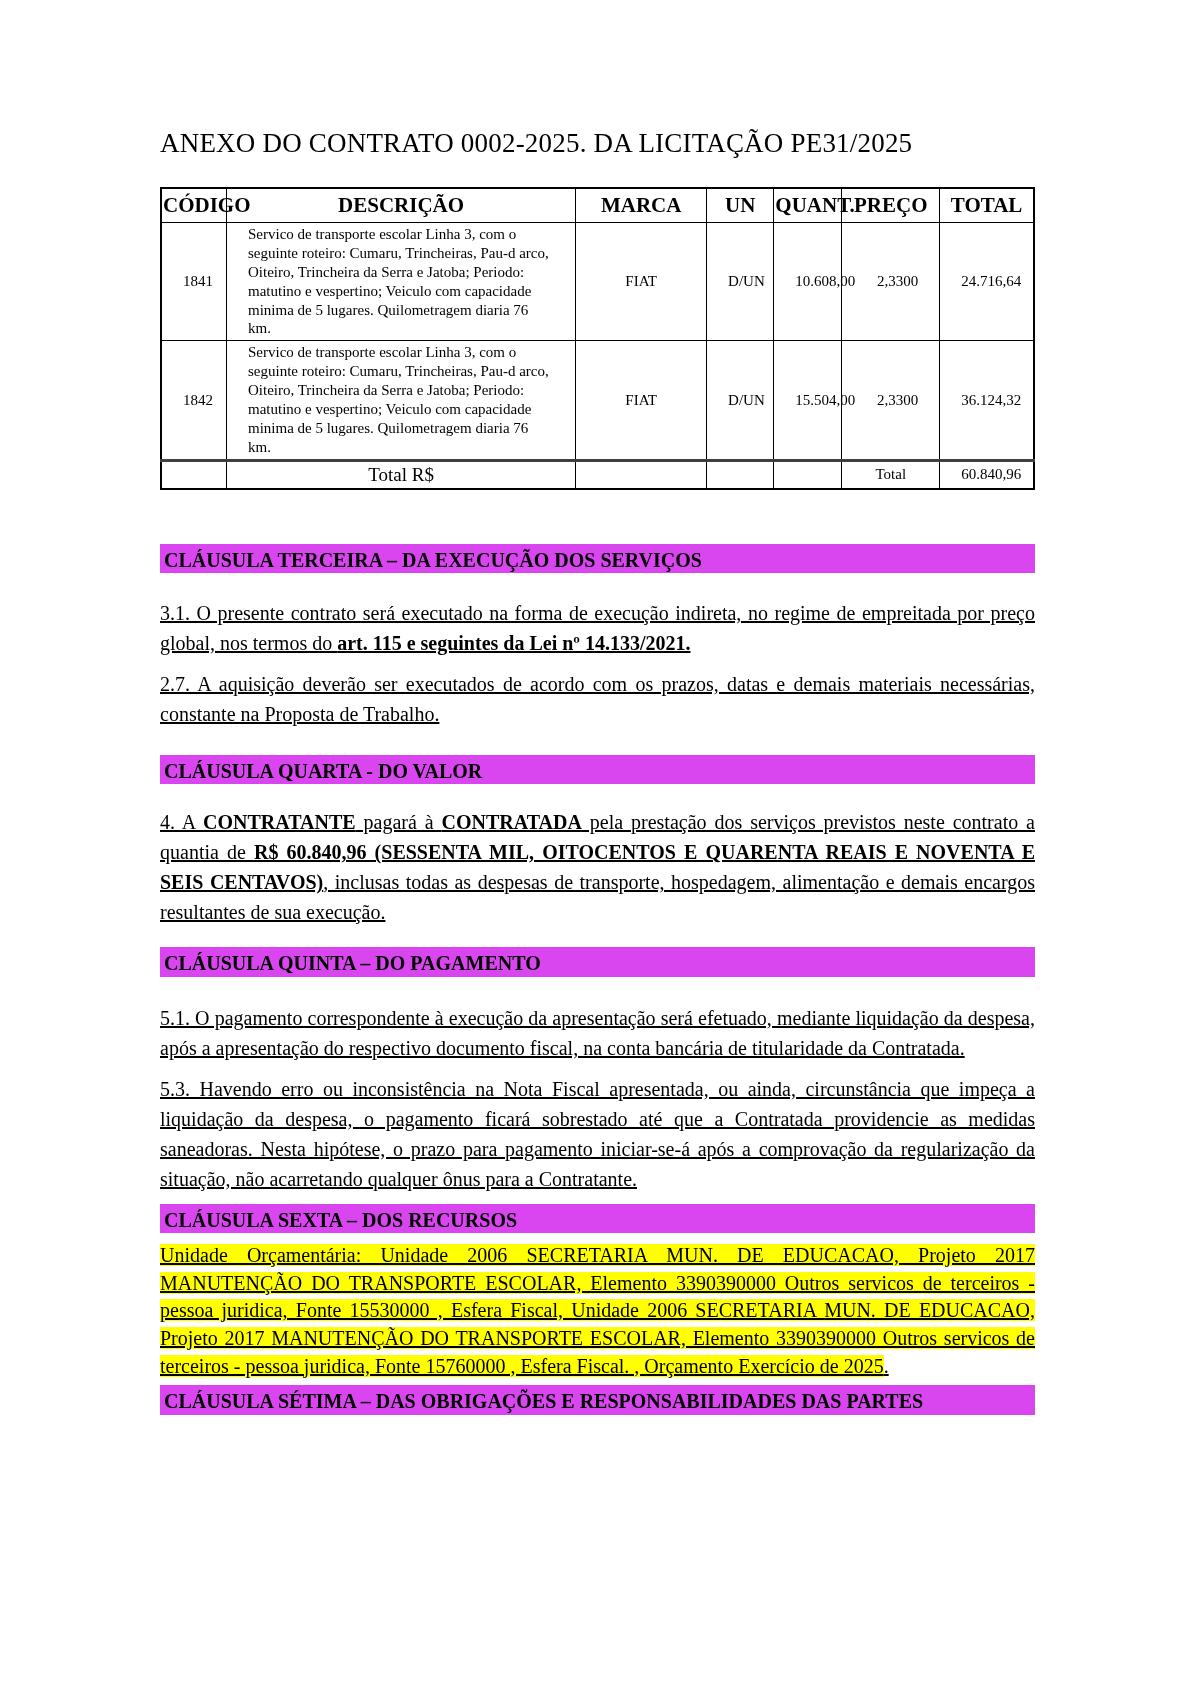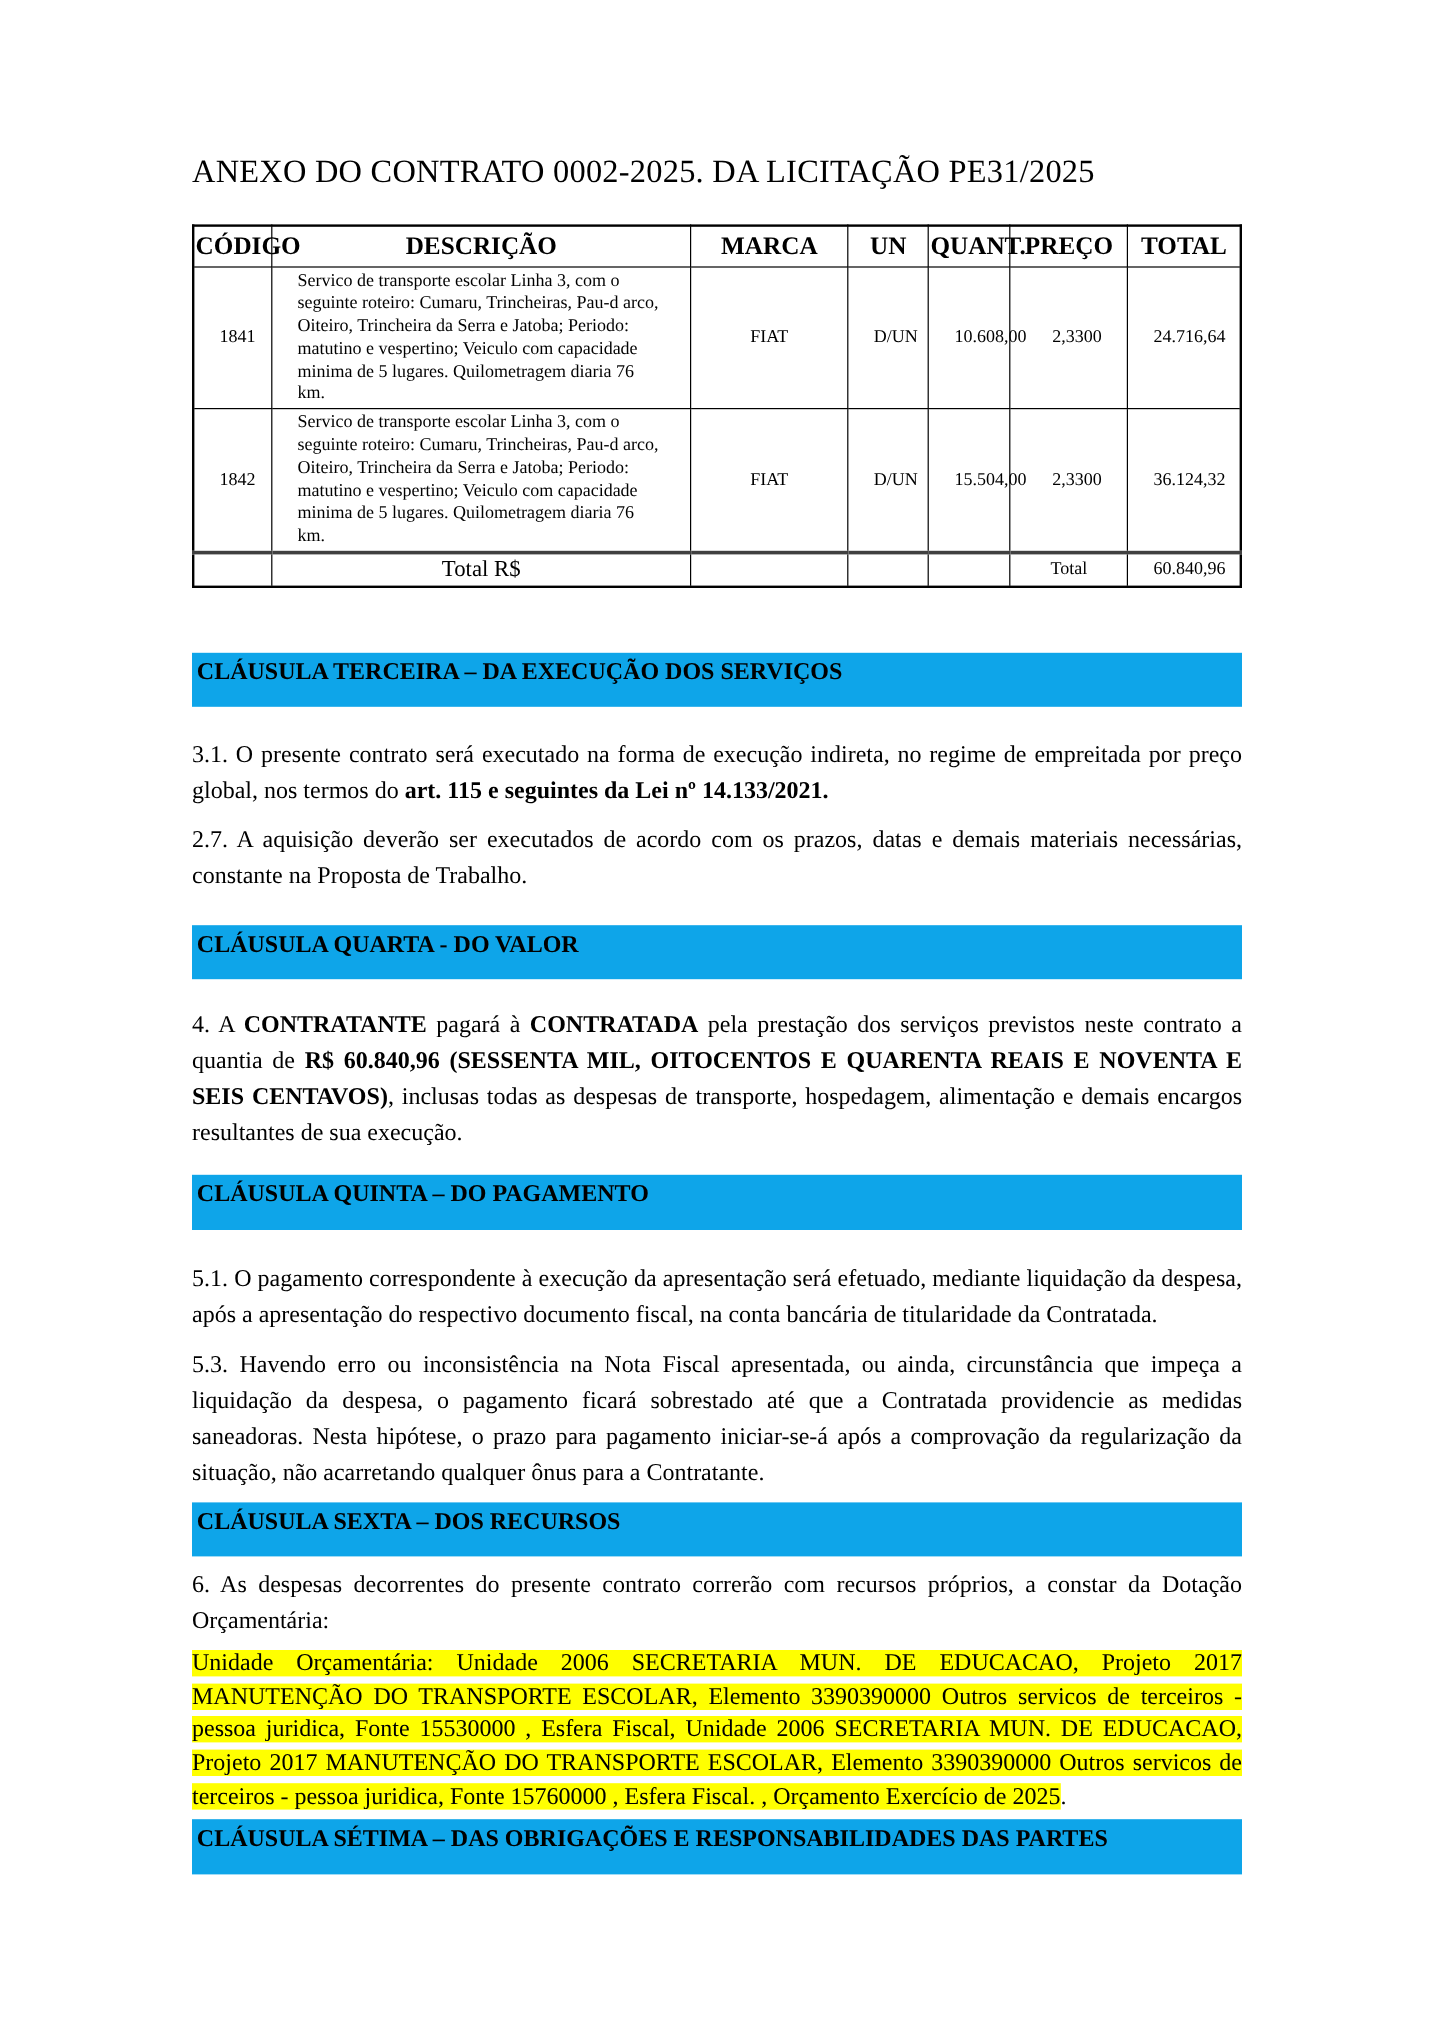--- a/index.html
+++ b/index.html
@@ -43,33 +43,34 @@
   td.c-marca  { text-align: center; }
   td.c-un     { text-align: center; }
   td.c-quant  { text-align: center; padding: 2px 1px; }
   td.c-preco  { text-align: right; padding-right: 7px; }
   td.c-total  { text-align: right; padding-right: 3px; }
   tr.total-row td { border-top: 3px solid #404040; height: 27px; }
   td.total-label { text-align: center; font-size: 19px; }
   td.total-word  { text-align: center; }
   
   .bar {
-    background: #0ea5e9;
+    background: #d946ef;
     font-size: 20px;
     font-weight: 700;
     line-height: 1.32;
     margin: 0;
-    padding: 3px 6px 16px 4px;
+    padding: 3px 6px 0 4px;
     text-align: justify;
   }
   .para {
     font-size: 20px;
     line-height: 1.5;
     text-align: justify;
     margin: 0;
+    text-decoration: underline;
   }
   .para + .para { margin-top: 11px; }
   mark { background: #ffff00; color: inherit; padding: 0; }
   .sec-terceira { margin-top: 54px; }
   .sec-terceira .bar { margin-bottom: 25px; }
   .sec-quarta { margin-top: 26px; }
   .sec-quarta .bar { margin-bottom: 23px; }
   .sec-quinta { margin-top: 20px; }
   .sec-quinta .bar { margin-bottom: 26px; }
   .sec-sexta { margin-top: 10px; }
@@ -148,21 +149,20 @@
   </section>
 
   <section class="sec sec-quinta">
     <h2 class="bar">CLÁUSULA QUINTA – DO PAGAMENTO</h2>
     <p class="para">5.1. O pagamento correspondente à execução da apresentação será efetuado, mediante liquidação da despesa, após a apresentação do respectivo documento fiscal, na conta bancária de titularidade da Contratada.</p>
     <p class="para">5.3. Havendo erro ou inconsistência na Nota Fiscal apresentada, ou ainda, circunstância que impeça a liquidação da despesa, o pagamento ficará sobrestado até que a Contratada providencie as medidas saneadoras. Nesta hipótese, o prazo para pagamento iniciar-se-á após a comprovação da regularização da situação, não acarretando qualquer ônus para a Contratante.</p>
   </section>
 
   <section class="sec sec-sexta">
     <h2 class="bar">CLÁUSULA SEXTA – DOS RECURSOS</h2>
-    <p class="para">6. As despesas decorrentes do presente contrato correrão com recursos próprios, a constar da Dotação Orçamentária:</p>
     <p class="para hl"><mark>Unidade Orçamentária: Unidade 2006 SECRETARIA MUN. DE EDUCACAO, Projeto 2017 MANUTENÇÃO DO TRANSPORTE ESCOLAR, Elemento 3390390000 Outros servicos de terceiros - pessoa juridica, Fonte 15530000 , Esfera Fiscal, Unidade 2006 SECRETARIA MUN. DE EDUCACAO, Projeto 2017 MANUTENÇÃO DO TRANSPORTE ESCOLAR, Elemento 3390390000 Outros servicos de terceiros - pessoa juridica, Fonte 15760000 , Esfera Fiscal. ,  Orçamento Exercício de 2025</mark>.</p>
   </section>
 
   <section class="sec sec-setima">
     <h2 class="bar">CLÁUSULA SÉTIMA – DAS OBRIGAÇÕES E RESPONSABILIDADES DAS PARTES</h2>
   </section>
 
 </div>
 
 </body></html>

